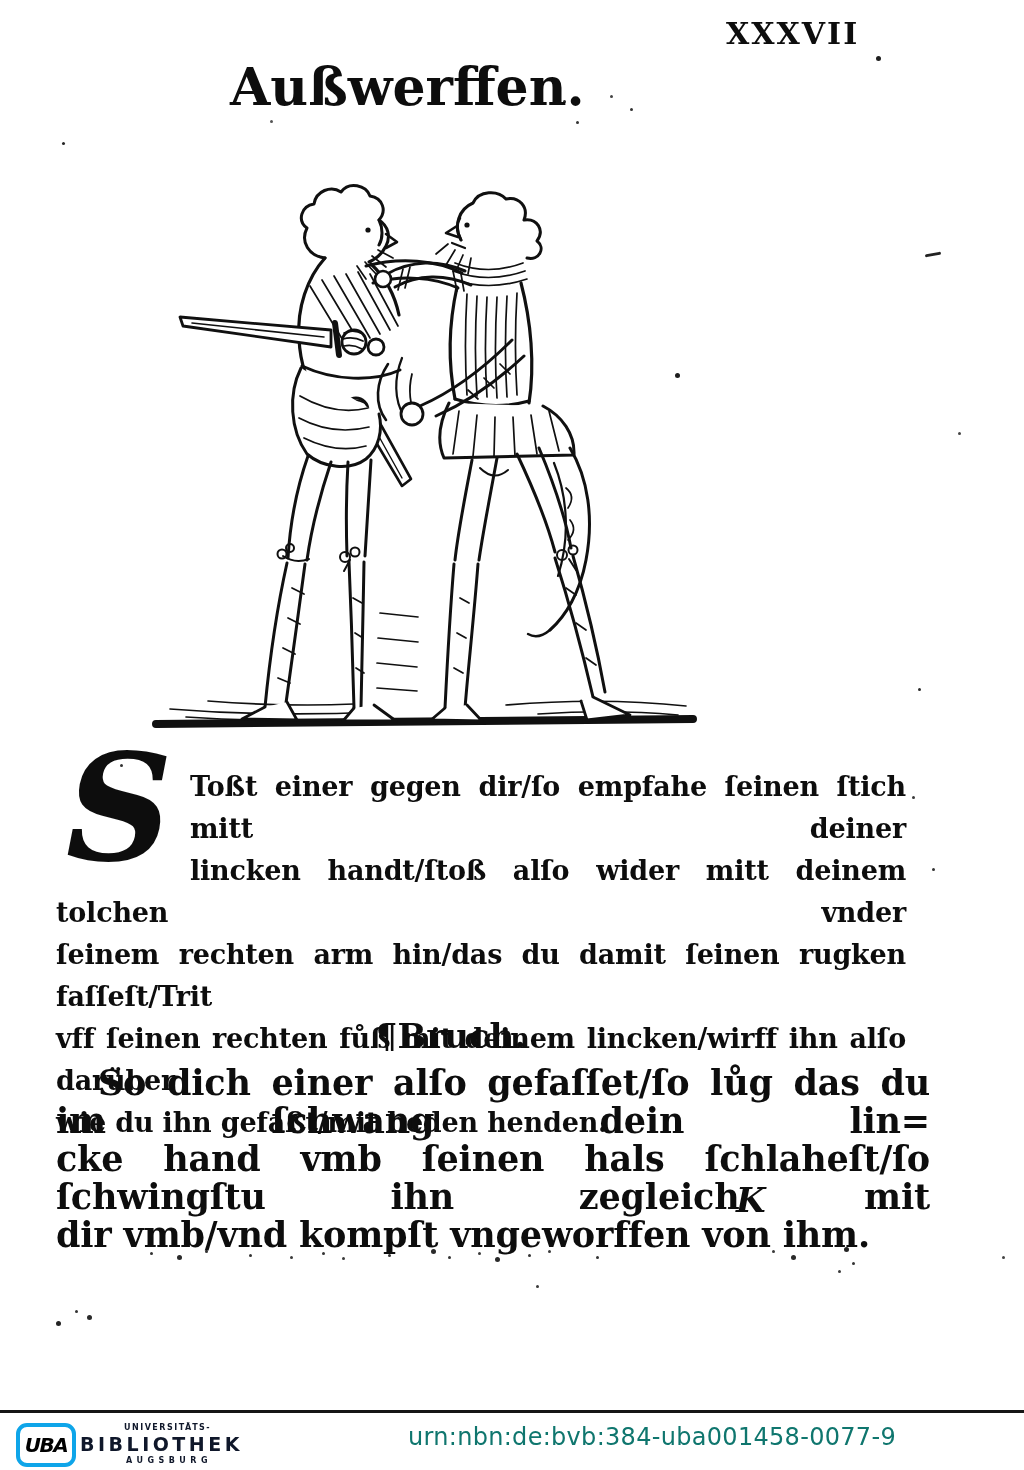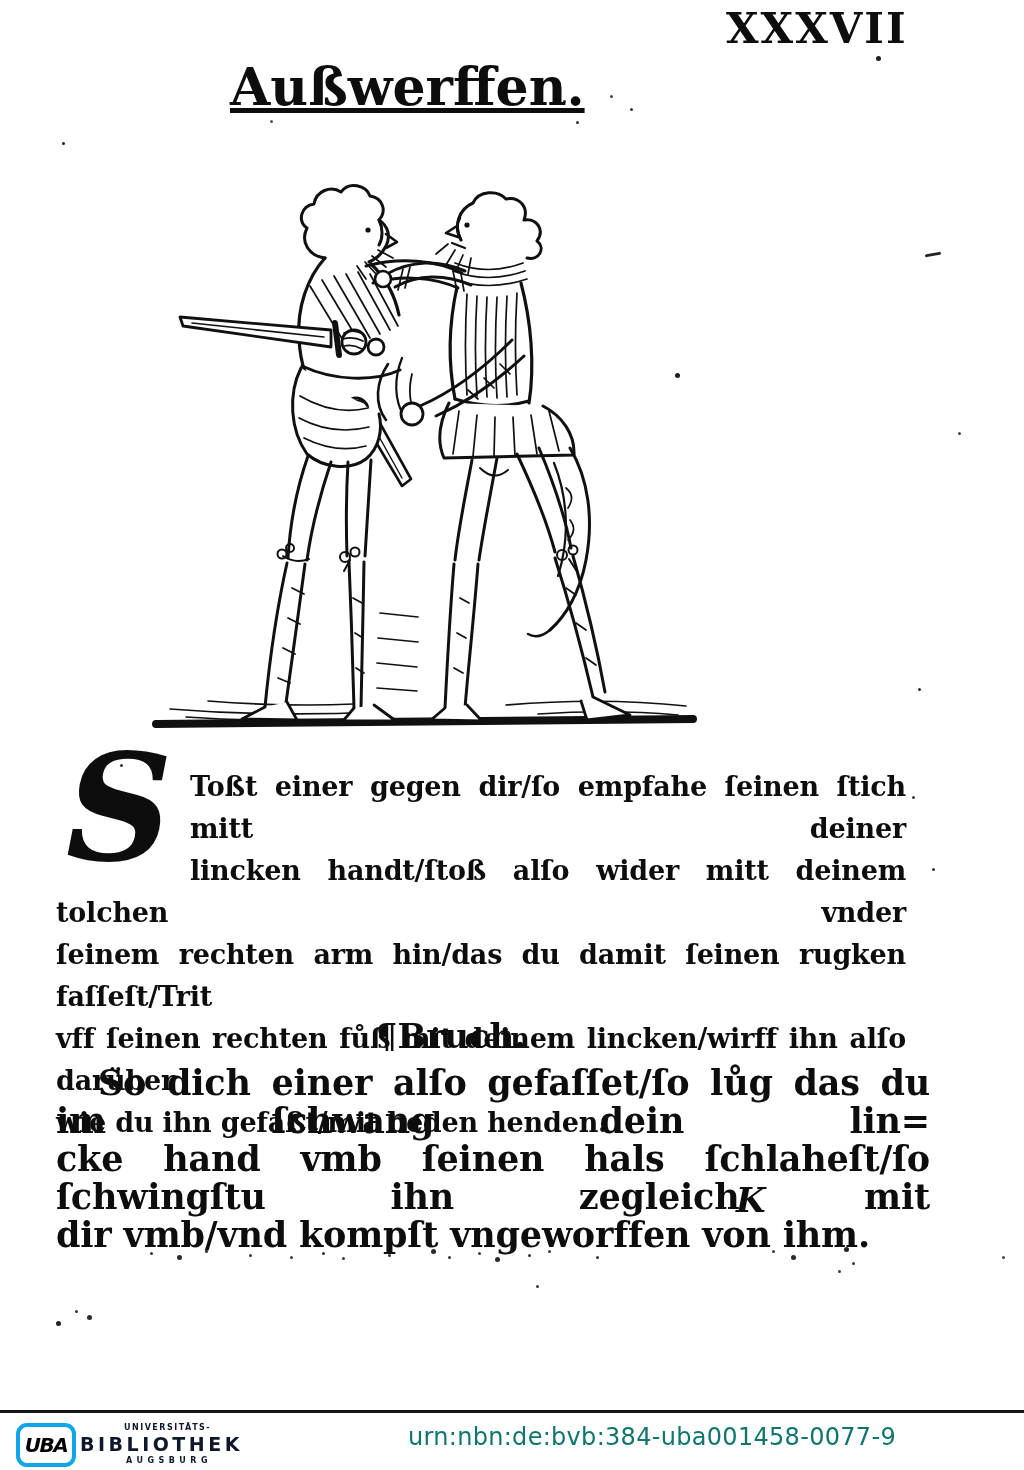--- a/index.html
+++ b/index.html
@@ -3,27 +3,27 @@
 <meta charset="utf-8">
 <style>
   html,body{margin:0;padding:0;background:#777;}
   .page{
     position:relative;width:1024px;height:1470px;background:#ffffff;
     overflow:hidden;font-family:"DejaVu Serif",serif;color:#0d0d0d;
     margin:0 auto;
   }
   
   .folio{
-    position:absolute;left:726px;top:4px;width:146px;text-align:left;
-    font-size:42px;font-weight:bold;letter-spacing:2px;
+    position:absolute;left:726px;top:16px;width:146px;text-align:left;
+    font-size:30px;font-weight:bold;letter-spacing:2px;
   }
   
   .title{
     position:absolute;left:230px;top:56px;width:344px;text-align:left;
-    font-size:52px;font-weight:bold;letter-spacing:0px;text-decoration:underline;
+    font-size:52px;font-weight:bold;letter-spacing:0px;
   }
   
   .woodcut{position:absolute;left:150px;top:168px;}
   .woodcut path{fill:none;stroke:#101010;stroke-linecap:round;stroke-linejoin:round;}
   .woodcut circle{fill:none;stroke:#101010;}
   .woodcut .fillw{fill:#ffffff;}
   .woodcut .dot{fill:#101010;stroke:none;}
   .woodcut .hatch path{stroke-width:1.7;}
   
   .para1{

